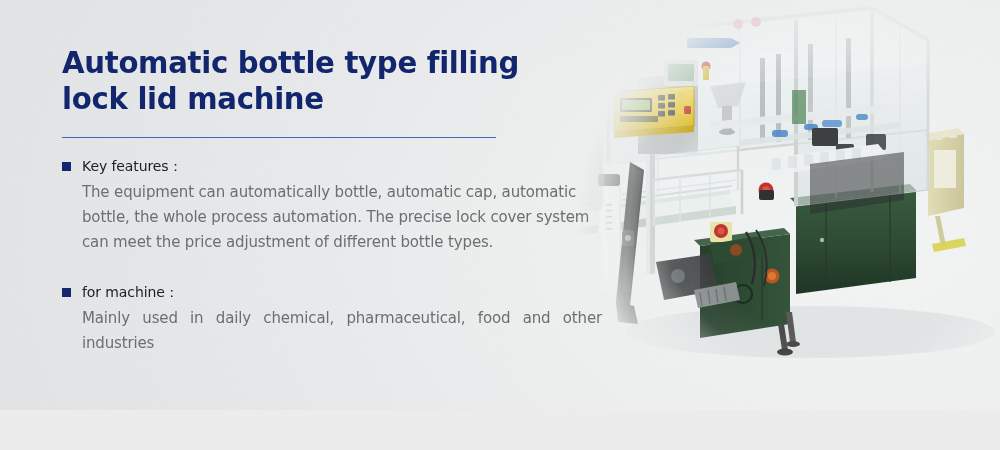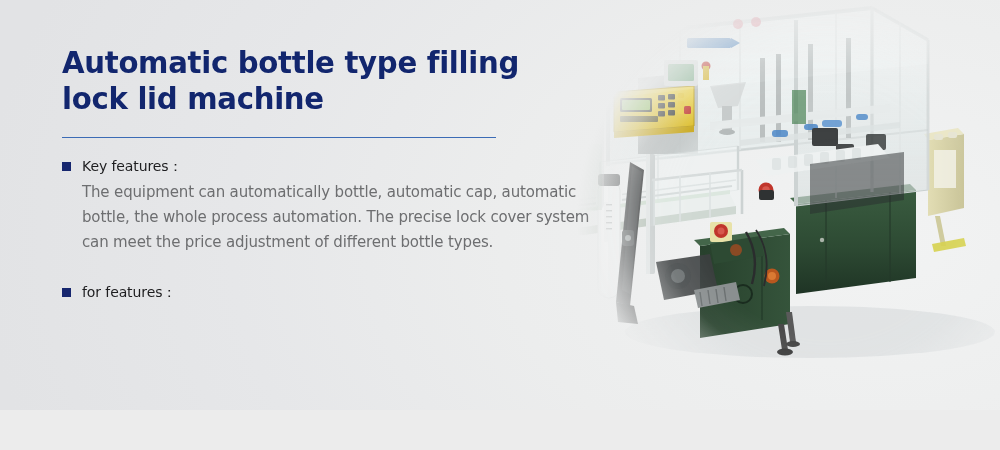--- a/index.html
+++ b/index.html
@@ -124,22 +124,23 @@
       <div class="feature-head">
         <span class="bullet"></span>
         <span class="feature-head-label">Key features：</span>
       </div>
       <div class="feature-body">The equipment can automatically bottle, automatic cap, automatic bottle, the whole process automation. The precise lock cover system can meet the price adjustment of different bottle types.</div>
     </div>
 
     <div class="feature-block second">
       <div class="feature-head">
         <span class="bullet"></span>
-        <span class="feature-head-label">for features：</span>
+        <span class="feature-head-label">for machine：</span>
       </div>
+      <div class="feature-body justify">Mainly used in daily chemical, pharmaceutical, food and other industries</div>
     </div>
 
   </div>
 
   <div class="photo">
     <svg viewBox="0 0 460 460" xmlns="http://www.w3.org/2000/svg">
       <defs>
         <linearGradient id="gGreen" x1="0" y1="0" x2="0" y2="1">
           <stop offset="0%" stop-color="#3a5c40"></stop>
           <stop offset="55%" stop-color="#2d4a33"></stop>

